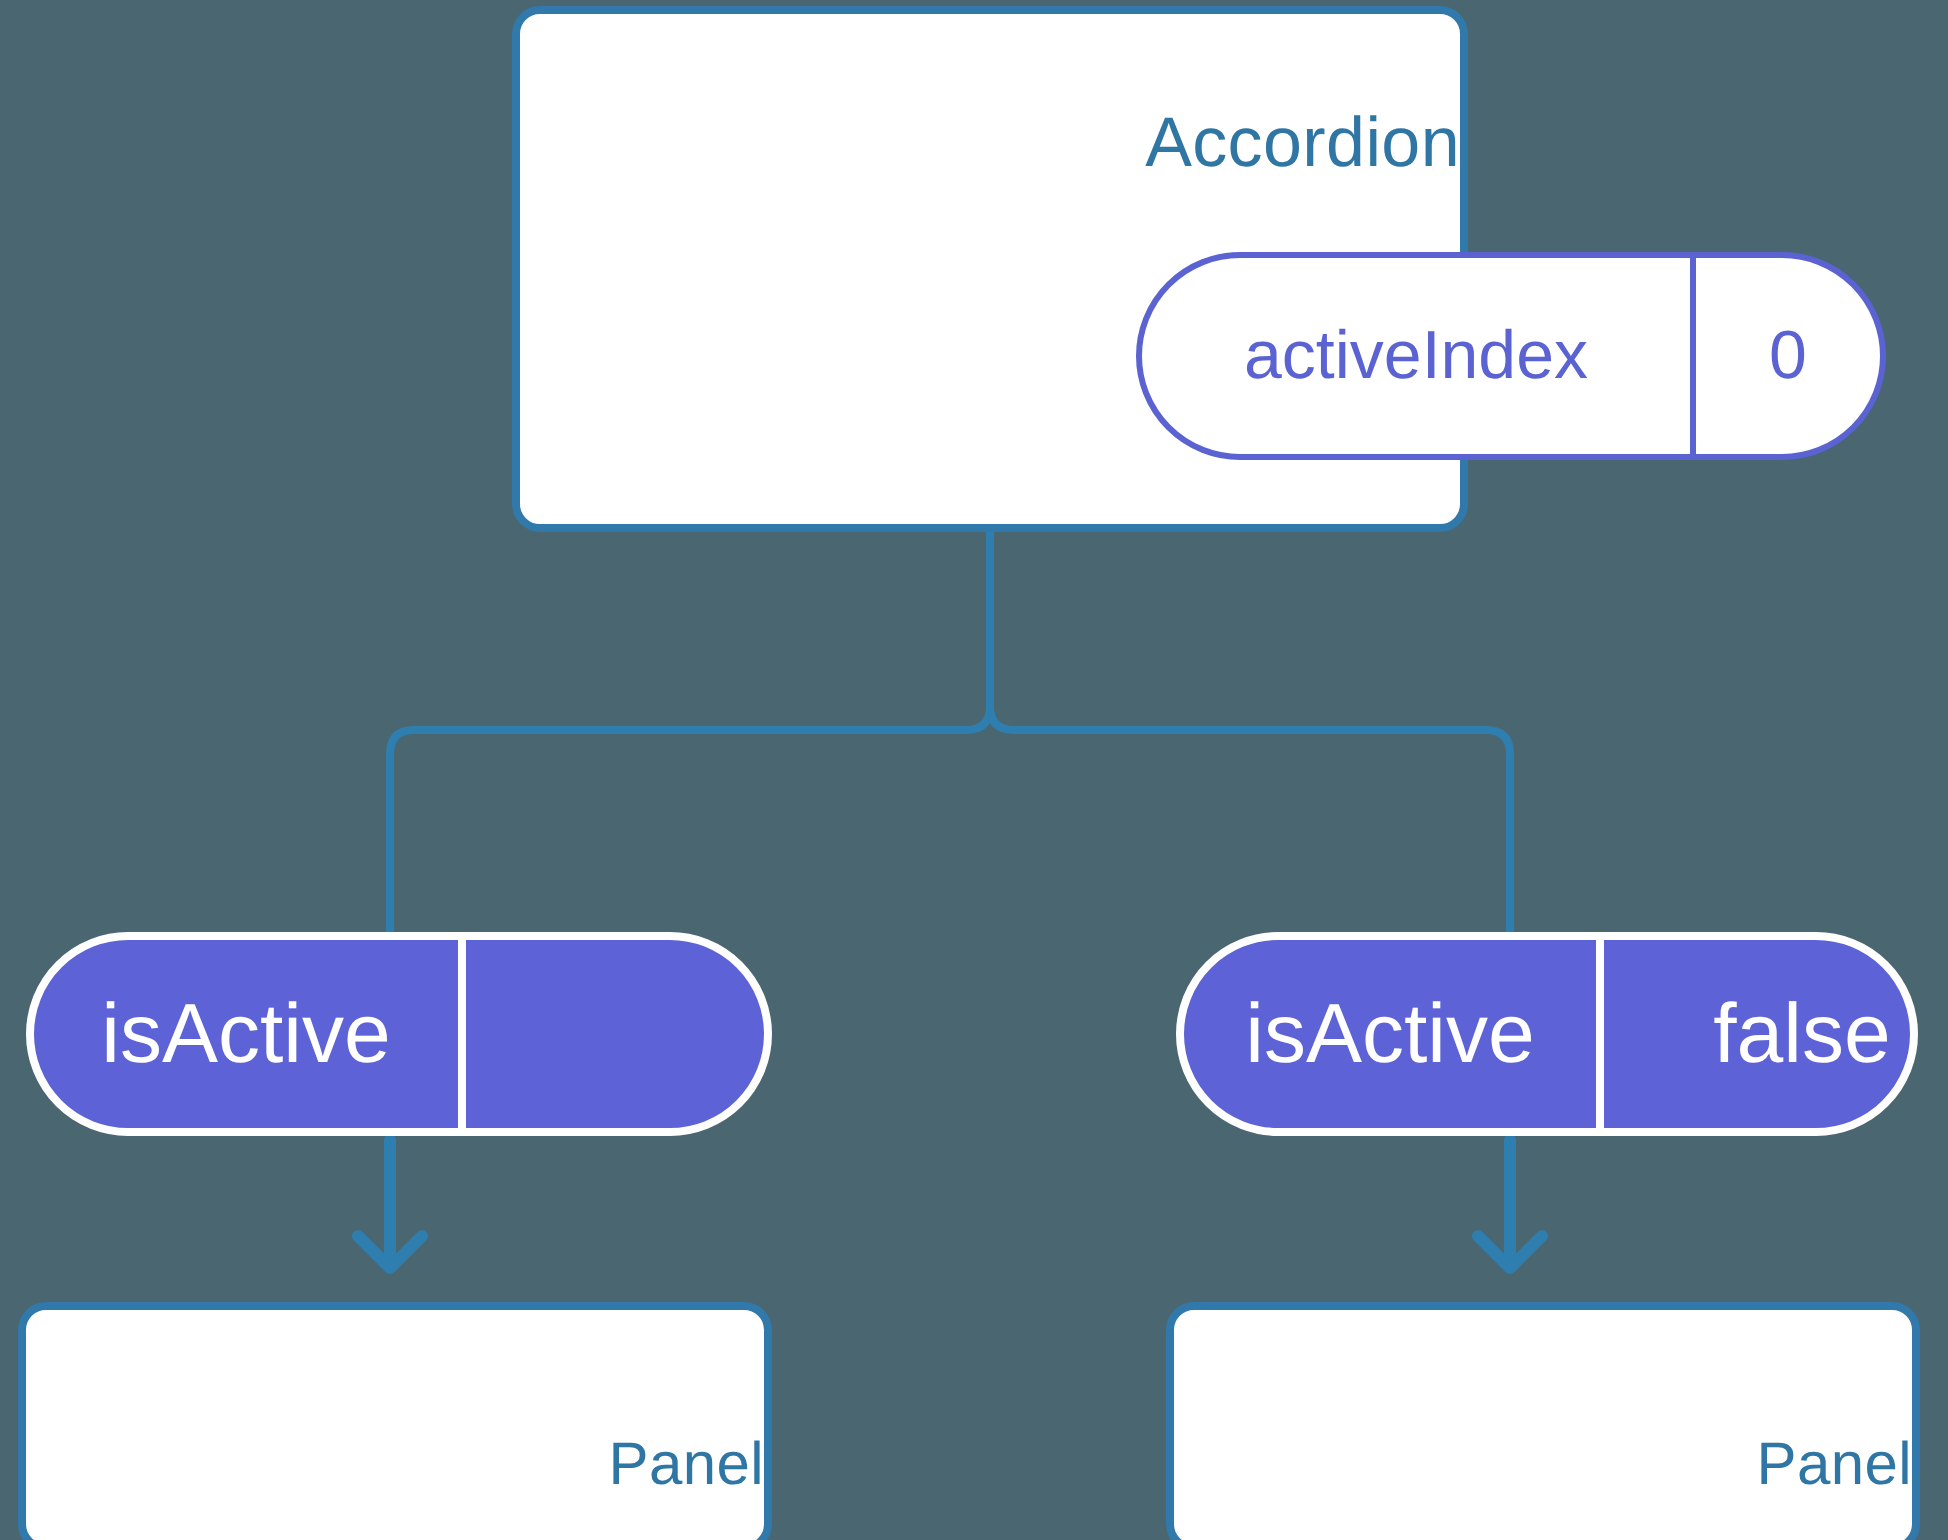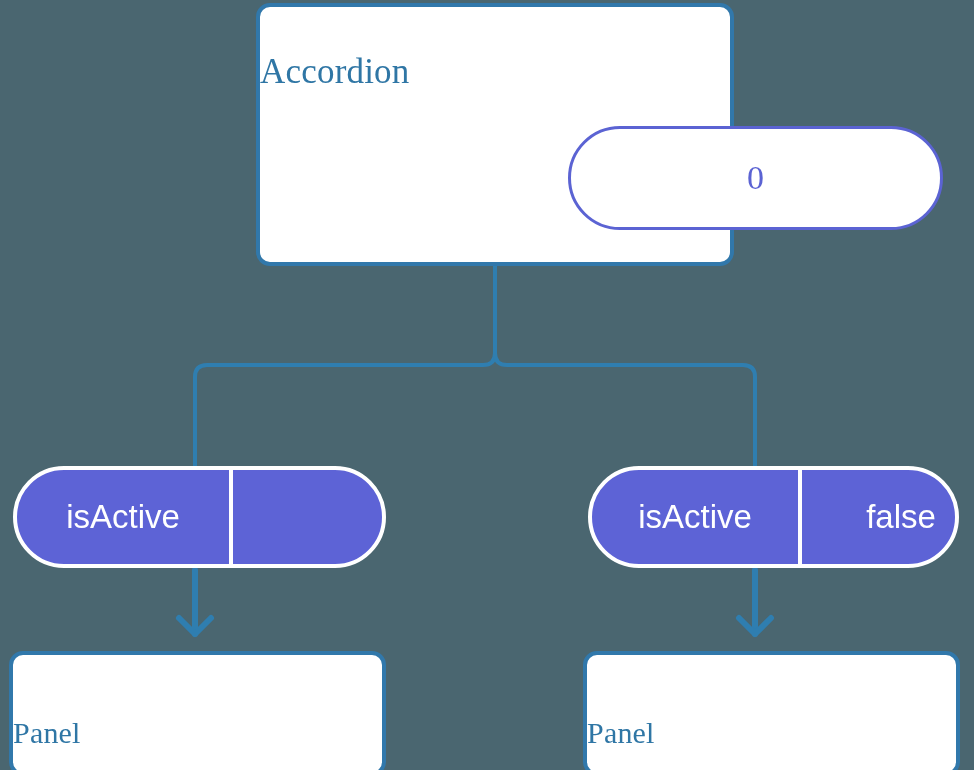--- a/index.html
+++ b/index.html
@@ -30,22 +30,21 @@
 
   
   .card {
     position: absolute;
     background: #ffffff;
     border: 4px solid #3178ab;
     border-radius: 14px;
     box-sizing: border-box;
     display: flex;
     flex-direction: column;
-    align-items: flex-start;
-    font-family: Liberation Serif, serif;
+    align-items: flex-end;
   }
   .card-title {
     color: #2f76a5;
     letter-spacing: 0.2px;
     white-space: nowrap;
     margin-top: 38px;
   }
 
   
   .accordion-card {
@@ -116,21 +115,21 @@
   
   .pill-solid {
     top: 466px;
     height: 102px;
     background: #5d63d6;
     border: 4px solid #ffffff;
   }
   .pill-solid .pill-key,
   .pill-solid .pill-val {
     color: #ffffff;
-    font-size: 33px;
+    font-size: 42px;
   }
   .pill-solid .pill-key {
     border-right: 4px solid #ffffff;
   }
 
   .pill-true  { left: 13px;  width: 373px; }
   .pill-true  .pill-key { width: 216px; }
   .pill-true  .pill-val { flex: 1; }
 
   .pill-false { left: 588px; width: 371px; }
@@ -155,20 +154,21 @@
     <g>
       <line x1="755" y1="570" x2="755" y2="634" stroke="#2f7eb0" stroke-width="6" stroke-linecap="round"></line>
       <polyline points="739,618 755,634 771,618" fill="none" stroke="#2f7eb0" stroke-width="6" stroke-linecap="round" stroke-linejoin="round"></polyline>
     </g>
   </svg>
 
   <div class="card accordion-card">
     <div class="card-title">Accordion</div>
 
     <div class="pill pill-outline">
+      <div class="pill-key">activeIndex</div>
       <div class="pill-val">0</div>
     </div>
   </div>
 
   <div class="pill pill-solid pill-true">
     <div class="pill-key">isActive</div>
   </div>
 
   <div class="card panel-card panel-left">
     <div class="card-title">Panel</div>

